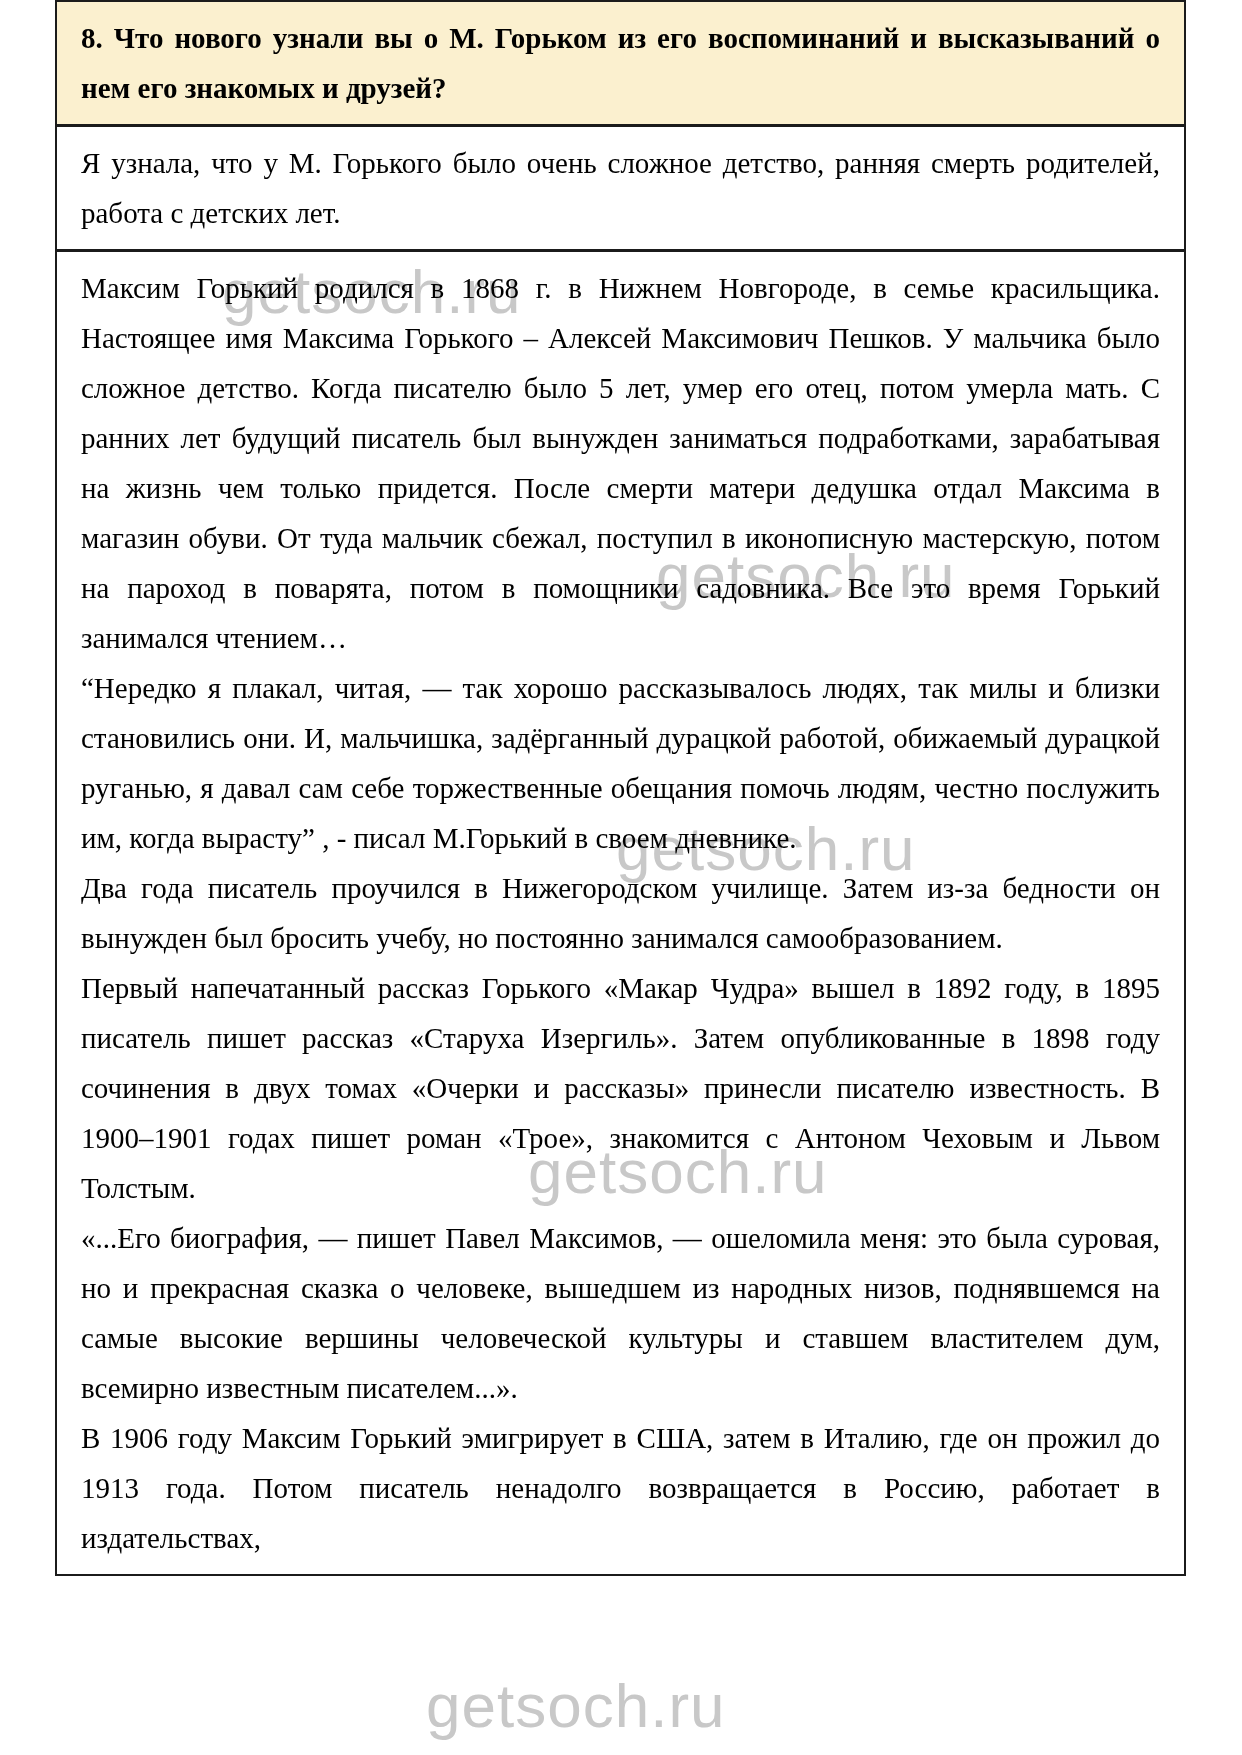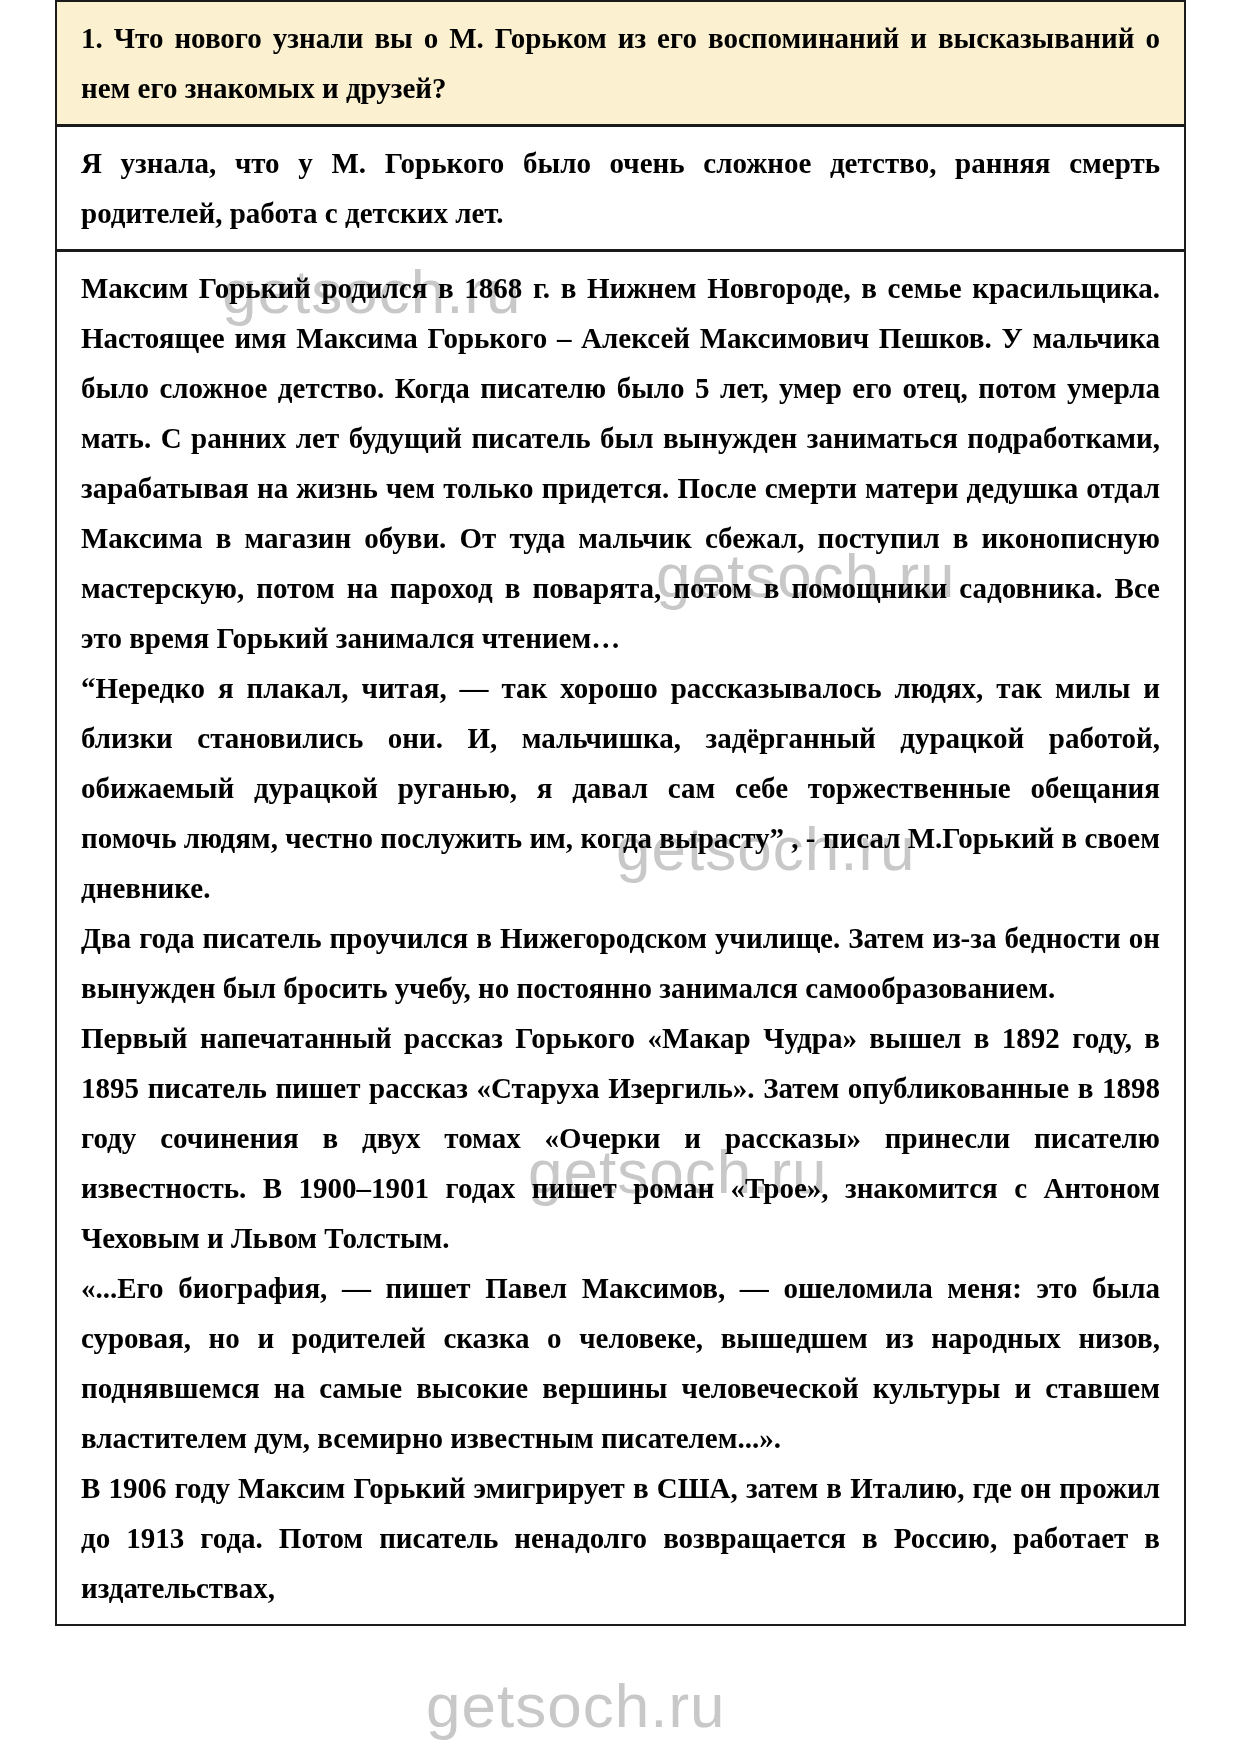--- a/index.html
+++ b/index.html
@@ -51,51 +51,50 @@
     border: 2px solid #1b1b1b;
   }
   .row { padding: 11px 24px; }
   .row + .row { border-top: 3px solid #1b1b1b; }
   .row.question { background: #fbf0cf; }
   .row p {
     margin: 0;
     font-size: 29px;
     line-height: 50px;
     text-align: justify;
-    font-weight: bold;
   }
   .row.question p { font-weight: bold; }
 </style>
 </head>
 <body>
 
 <div>
 
   <span class="wm wm1">getsoch.ru</span>
   <span class="wm wm2">getsoch.ru</span>
   <span class="wm wm3">getsoch.ru</span>
   <span class="wm wm4">getsoch.ru</span>
   <span class="wm wm5">getsoch.ru</span>
   <span class="wm wm6">getsoch.ru</span>
 
 
   <div class="qa-box">
 
     <div class="row question">
-      <p>1. Что нового узнали вы о М. Горьком из его воспоминаний и высказываний о нем его знакомых и друзей?</p>
+      <p>8. Что нового узнали вы о М. Горьком из его воспоминаний и высказываний о нем его знакомых и друзей?</p>
     </div>
 
     <div class="row answer">
       <p>Я узнала, что у М. Горького было очень сложное детство, ранняя смерть родителей, работа с детских лет.</p>
     </div>
 
 
     <div class="row answer">
       <p>Максим Горький родился в 1868 г. в Нижнем Новгороде, в семье красильщика. Настоящее имя Максима Горького – Алексей Максимович Пешков. У мальчика было сложное детство. Когда писателю было 5 лет, умер его отец, потом умерла мать. С ранних лет будущий писатель был вынужден заниматься подработками, зарабатывая на жизнь чем только придется. После смерти матери дедушка отдал Максима в магазин обуви. От туда мальчик сбежал, поступил в иконописную мастерскую, потом на пароход в поварята, потом в помощники садовника. Все это время Горький занимался чтением…</p>
       <p>“Нередко я плакал, читая, — так хорошо рассказывалось людях, так милы и близки становились они. И, мальчишка, задёрганный дурацкой работой, обижаемый дурацкой руганью, я давал сам себе торжественные обещания помочь людям, честно послужить им, когда вырасту” , - писал М.Горький в своем дневнике.</p>
       <p>Два года писатель проучился в Нижегородском училище. Затем из-за бедности он вынужден был бросить учебу, но постоянно занимался самообразованием.</p>
       <p>Первый напечатанный рассказ Горького «Макар Чудра» вышел в 1892 году, в 1895 писатель пишет рассказ «Старуха Изергиль». Затем опубликованные в 1898 году сочинения в двух томах «Очерки и рассказы» принесли писателю известность. В 1900–1901 годах пишет роман «Трое», знакомится с Антоном Чеховым и Львом Толстым.</p>
-      <p>«...Его биография, — пишет Павел Максимов, — ошеломила меня: это была суровая, но и родителей сказка о человеке, вышедшем из народных низов, поднявшемся на самые высокие вершины человеческой культуры и ставшем властителем дум, всемирно известным писателем...».</p>
+      <p>«...Его биография, — пишет Павел Максимов, — ошеломила меня: это была суровая, но и прекрасная сказка о человеке, вышедшем из народных низов, поднявшемся на самые высокие вершины человеческой культуры и ставшем властителем дум, всемирно известным писателем...».</p>
       <p>В 1906 году Максим Горький эмигрирует в США, затем в Италию, где он прожил до 1913 года. Потом писатель ненадолго возвращается в Россию, работает в издательствах,</p>
     </div>
 
   </div>
 </div>
 
 </body></html>

